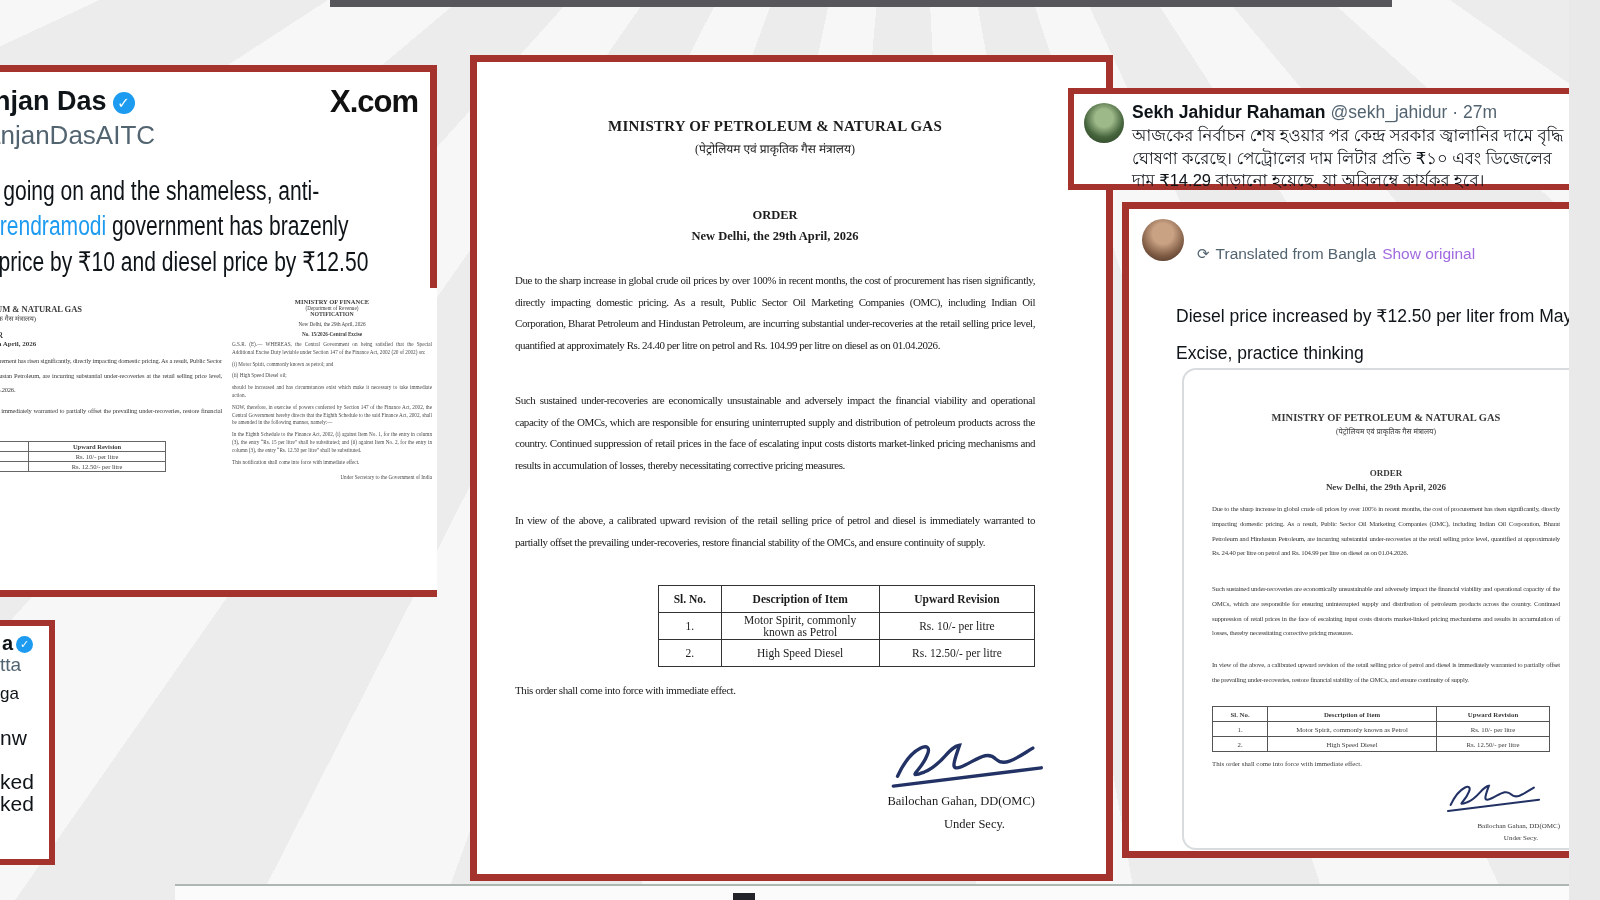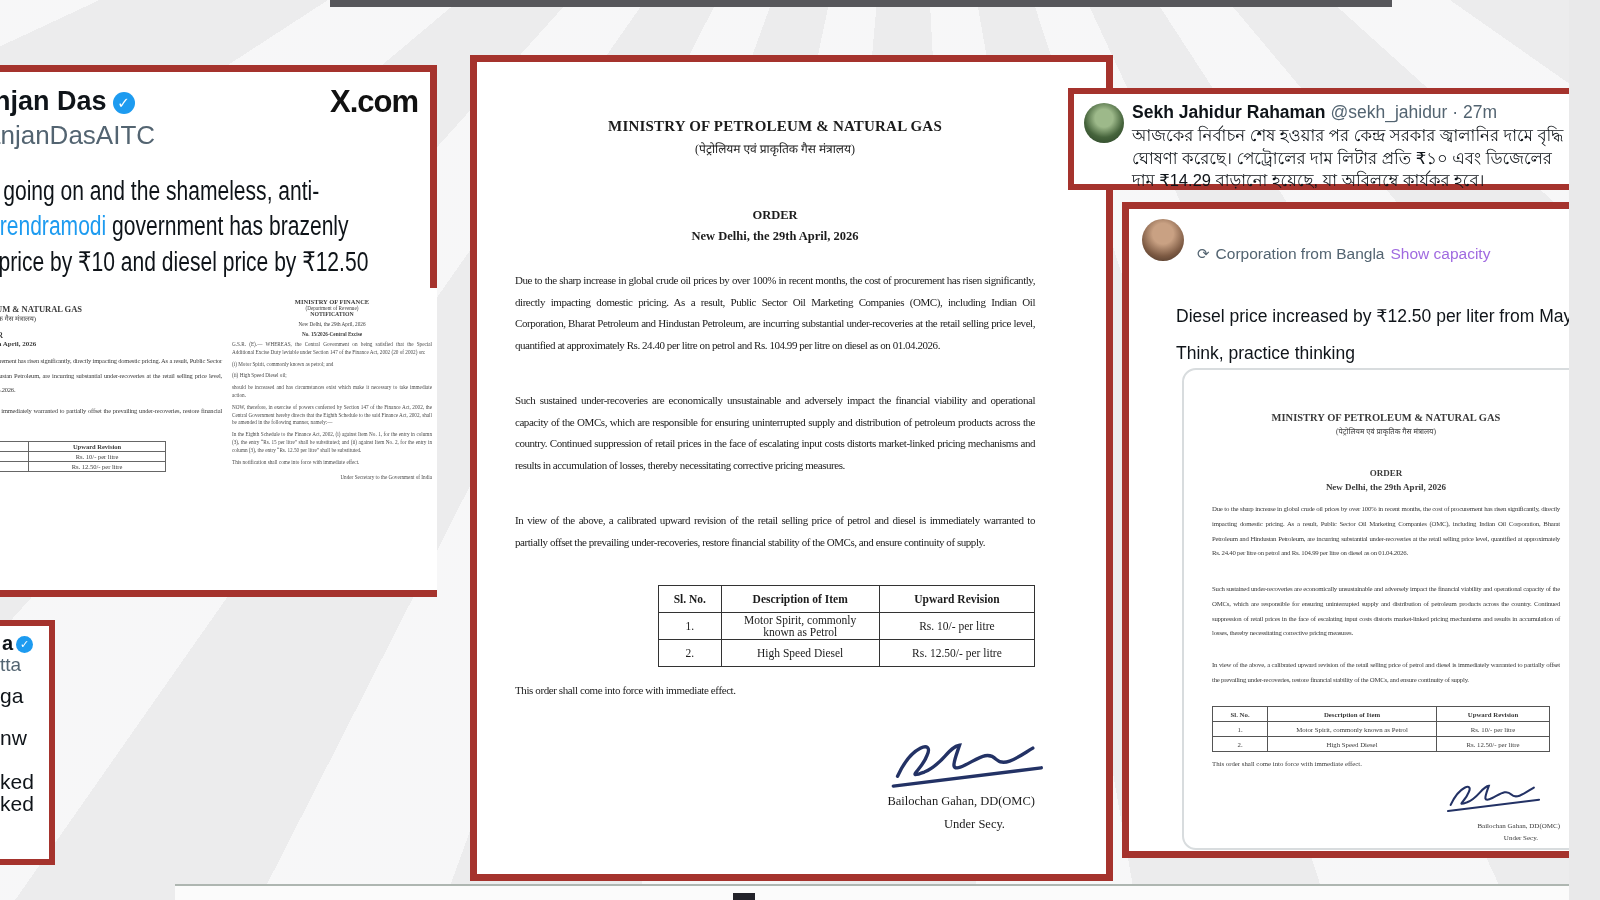--- a/index.html
+++ b/index.html
@@ -100,21 +100,21 @@
   .mini .sig{position:absolute;left:230px;top:408px;}
   .mini .signame{position:absolute;left:150px;top:452px;width:198px;text-align:right;font-size:7px;}
   .mini .sigrole{position:absolute;left:150px;top:464px;width:176px;text-align:right;font-size:7px;}
 
   
   .blt{left:-300px;top:620px;width:355px;height:245px;z-index:2;border-width:6px;}
   .blt .frag{position:absolute;white-space:nowrap;}
   .f-name{left:296px;top:6px;font-size:20px;font-weight:700;color:#0f1419;}
   .f-name .badge{width:17px;height:17px;font-size:11px;line-height:17px;margin-left:3px;}
   .f-handle{left:294px;top:28px;font-size:19px;color:#536471;}
-  .f-g1{left:294px;top:58px;font-size:21px;color:#0f1419;}
+  .f-g1{left:294px;top:58px;font-size:17px;color:#0f1419;}
   .f-g2{left:294px;top:100px;font-size:21px;color:#0f1419;}
   .f-g3{left:294px;top:144px;font-size:21px;color:#0f1419;}
   .f-g4{left:294px;top:166px;font-size:21px;color:#0f1419;}
 
   
   .fc-panel{position:absolute;left:30px;top:545px;width:787px;height:300px;background:#fff;z-index:6;
             display:flex;align-items:center;justify-content:center;}
   .fc-text{display:block;font-size:238px;font-weight:700;color:#d8232e;white-space:nowrap;
            letter-spacing:-5px;transform:scale(.52,1.02);transform-origin:center;
            font-family:"Liberation Sans","DejaVu Sans",sans-serif;}
@@ -226,23 +226,23 @@
 
   <div class="card sekh">
     <div class="av"></div>
     <div class="nrow"><b>Sekh Jahidur Rahaman</b> <span>@sekh_jahidur · 27m</span></div>
     <div class="btxt">আজকের নির্বাচন শেষ হওয়ার পর কেন্দ্র সরকার জ্বালানির দামে বৃদ্ধি ঘোষণা করেছে। পেট্রোলের দাম লিটার প্রতি ₹১০ এবং ডিজেলের দাম ₹14.29 বাড়ানো হয়েছে, যা অবিলম্বে কার্যকর হবে।</div>
 
   </div>
 
   <div class="card rana">
     <div class="av"></div>
-    <div class="trow"><span class="ticon">⟳</span><span>Corporation from Bangla</span><span class="orig">Show capacity</span></div>
+    <div class="trow"><span class="ticon">⟳</span><span>Translated from Bangla</span><span class="orig">Show original</span></div>
     <div class="l2">Diesel price increased by ₹12.50 per liter from May 1st;</div>
-    <div class="l3">Think, practice thinking</div>
+    <div class="l3">Excise, practice thinking</div>
 
     <div class="ecard">
       <div class="mini">
         <div class="h1">MINISTRY OF PETROLEUM &amp; NATURAL GAS</div>
         <div class="h2">(पेट्रोलियम एवं प्राकृतिक गैस मंत्रालय)</div>
         <div class="h3">ORDER</div>
         <div class="h4">New Delhi, the 29th April, 2026</div>
         <p class="p1">Due to the sharp increase in global crude oil prices by over 100% in recent months, the cost of procurement has risen significantly, directly impacting domestic pricing. As a result, Public Sector Oil Marketing Companies (OMC), including Indian Oil Corporation, Bharat Petroleum and Hindustan Petroleum, are incurring substantial under-recoveries at the retail selling price level, quantified at approximately Rs. 24.40 per litre on petrol and Rs. 104.99 per litre on diesel as on 01.04.2026.</p>
         <p class="p2">Such sustained under-recoveries are economically unsustainable and adversely impact the financial viability and operational capacity of the OMCs, which are responsible for ensuring uninterrupted supply and distribution of petroleum products across the country. Continued suppression of retail prices in the face of escalating input costs distorts market-linked pricing mechanisms and results in accumulation of losses, thereby necessitating corrective pricing measures.</p>
         <p class="p3">In view of the above, a calibrated upward revision of the retail selling price of petrol and diesel is immediately warranted to partially offset the prevailing under-recoveries, restore financial stability of the OMCs, and ensure continuity of supply.</p>

